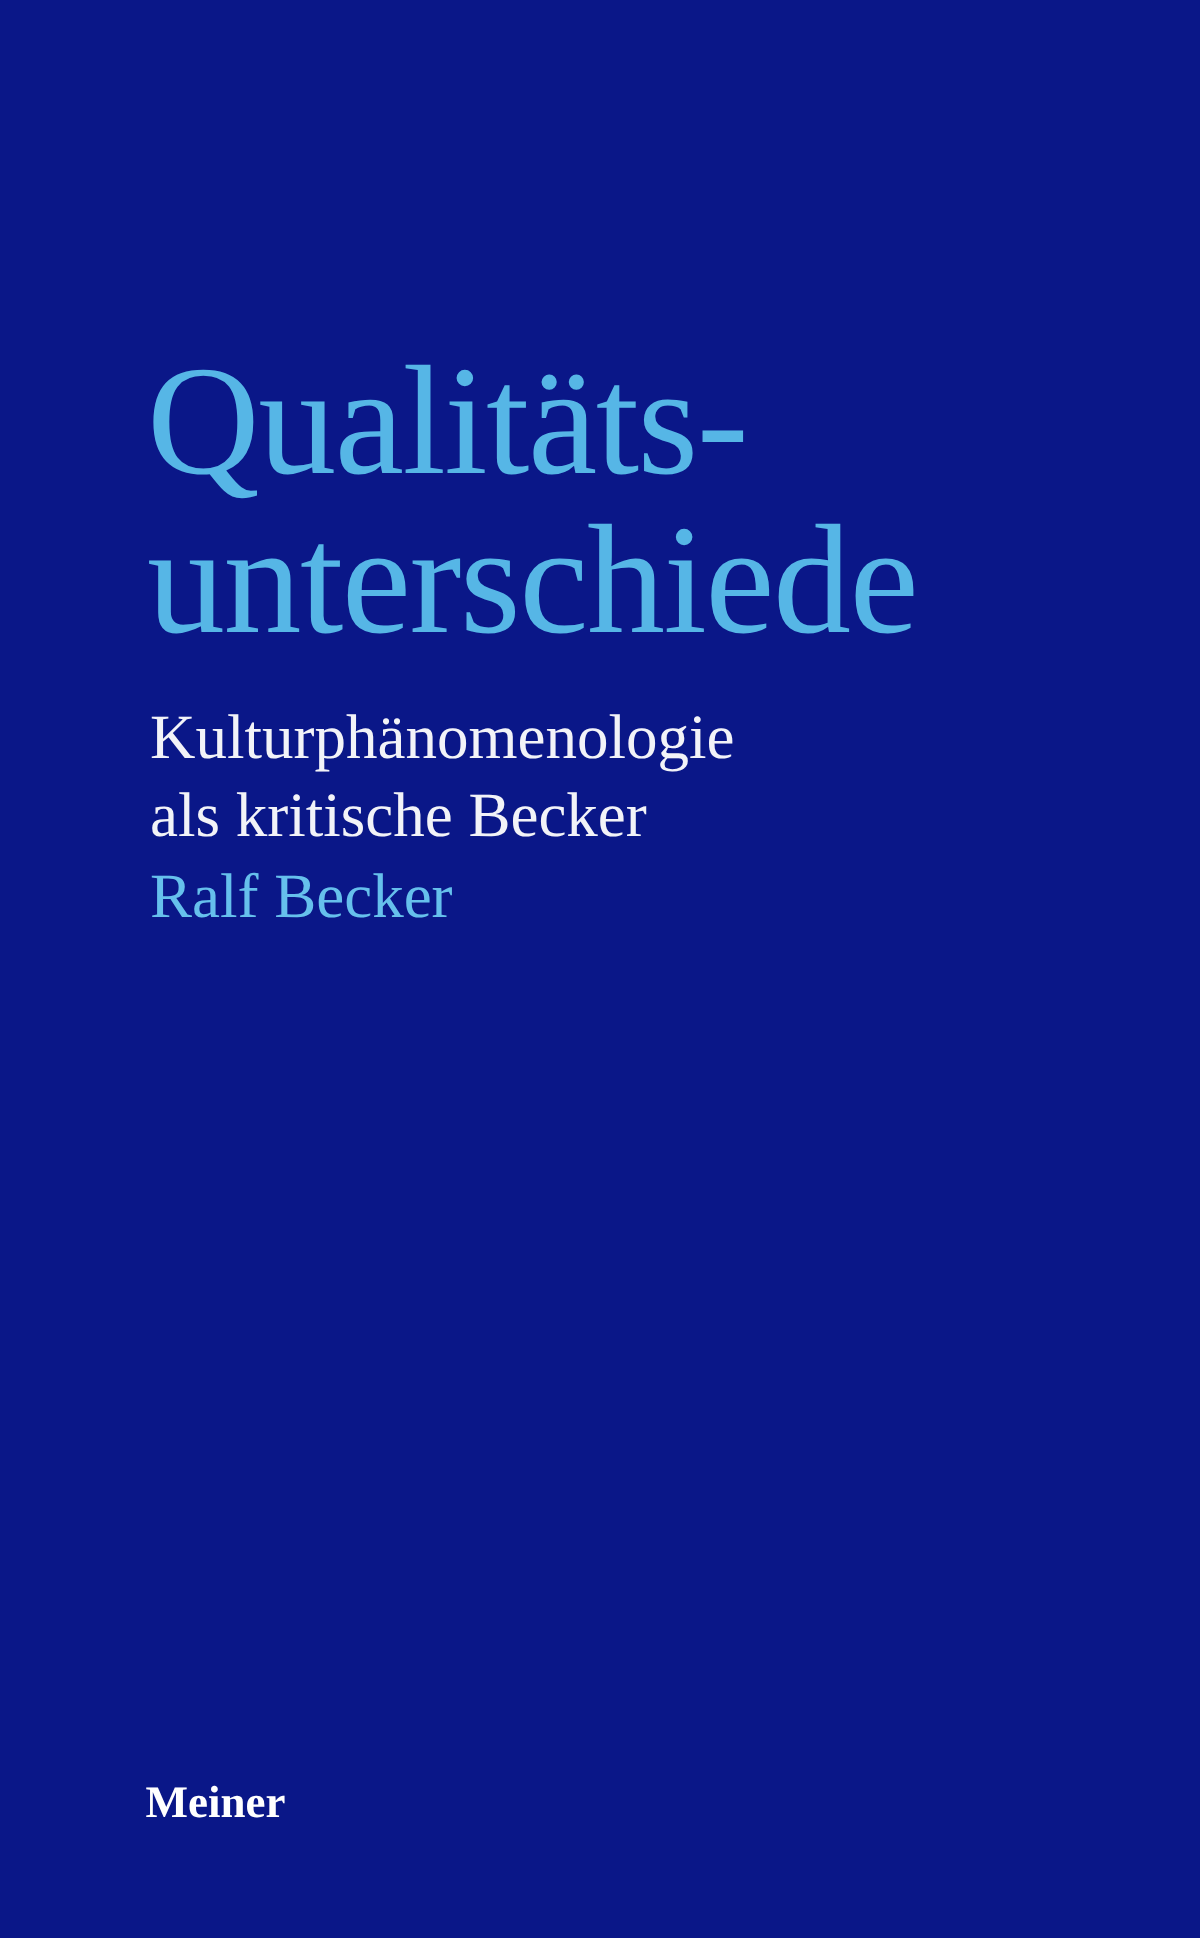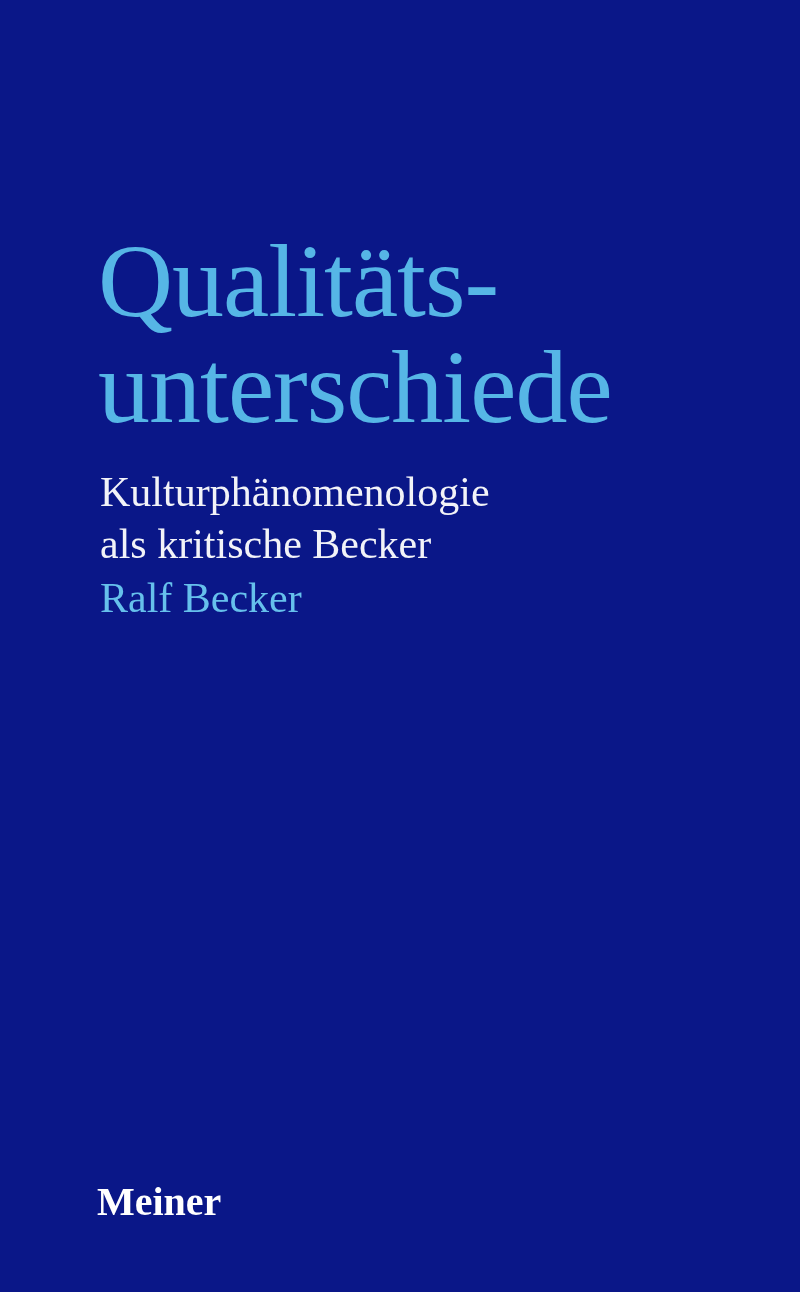--- a/index.html
+++ b/index.html
@@ -41,21 +41,21 @@
     top: 572px;
     font-size: 42px;
     line-height: 52px;
     font-weight: 400;
     color: var(--author, #66c0ec);
   }
   .publisher {
     position: absolute;
     left: 97px;
     top: 1186px;
-    font-size: 40px;
+    font-size: 30px;
     line-height: 32px;
     font-weight: 700;
     color: var(--publisher, #ffffff);
   }
 </style>
 </head>
 <body>
 
 <div class="cover">
   <h1 class="title" style="margin: 0px;">Qualitäts-

